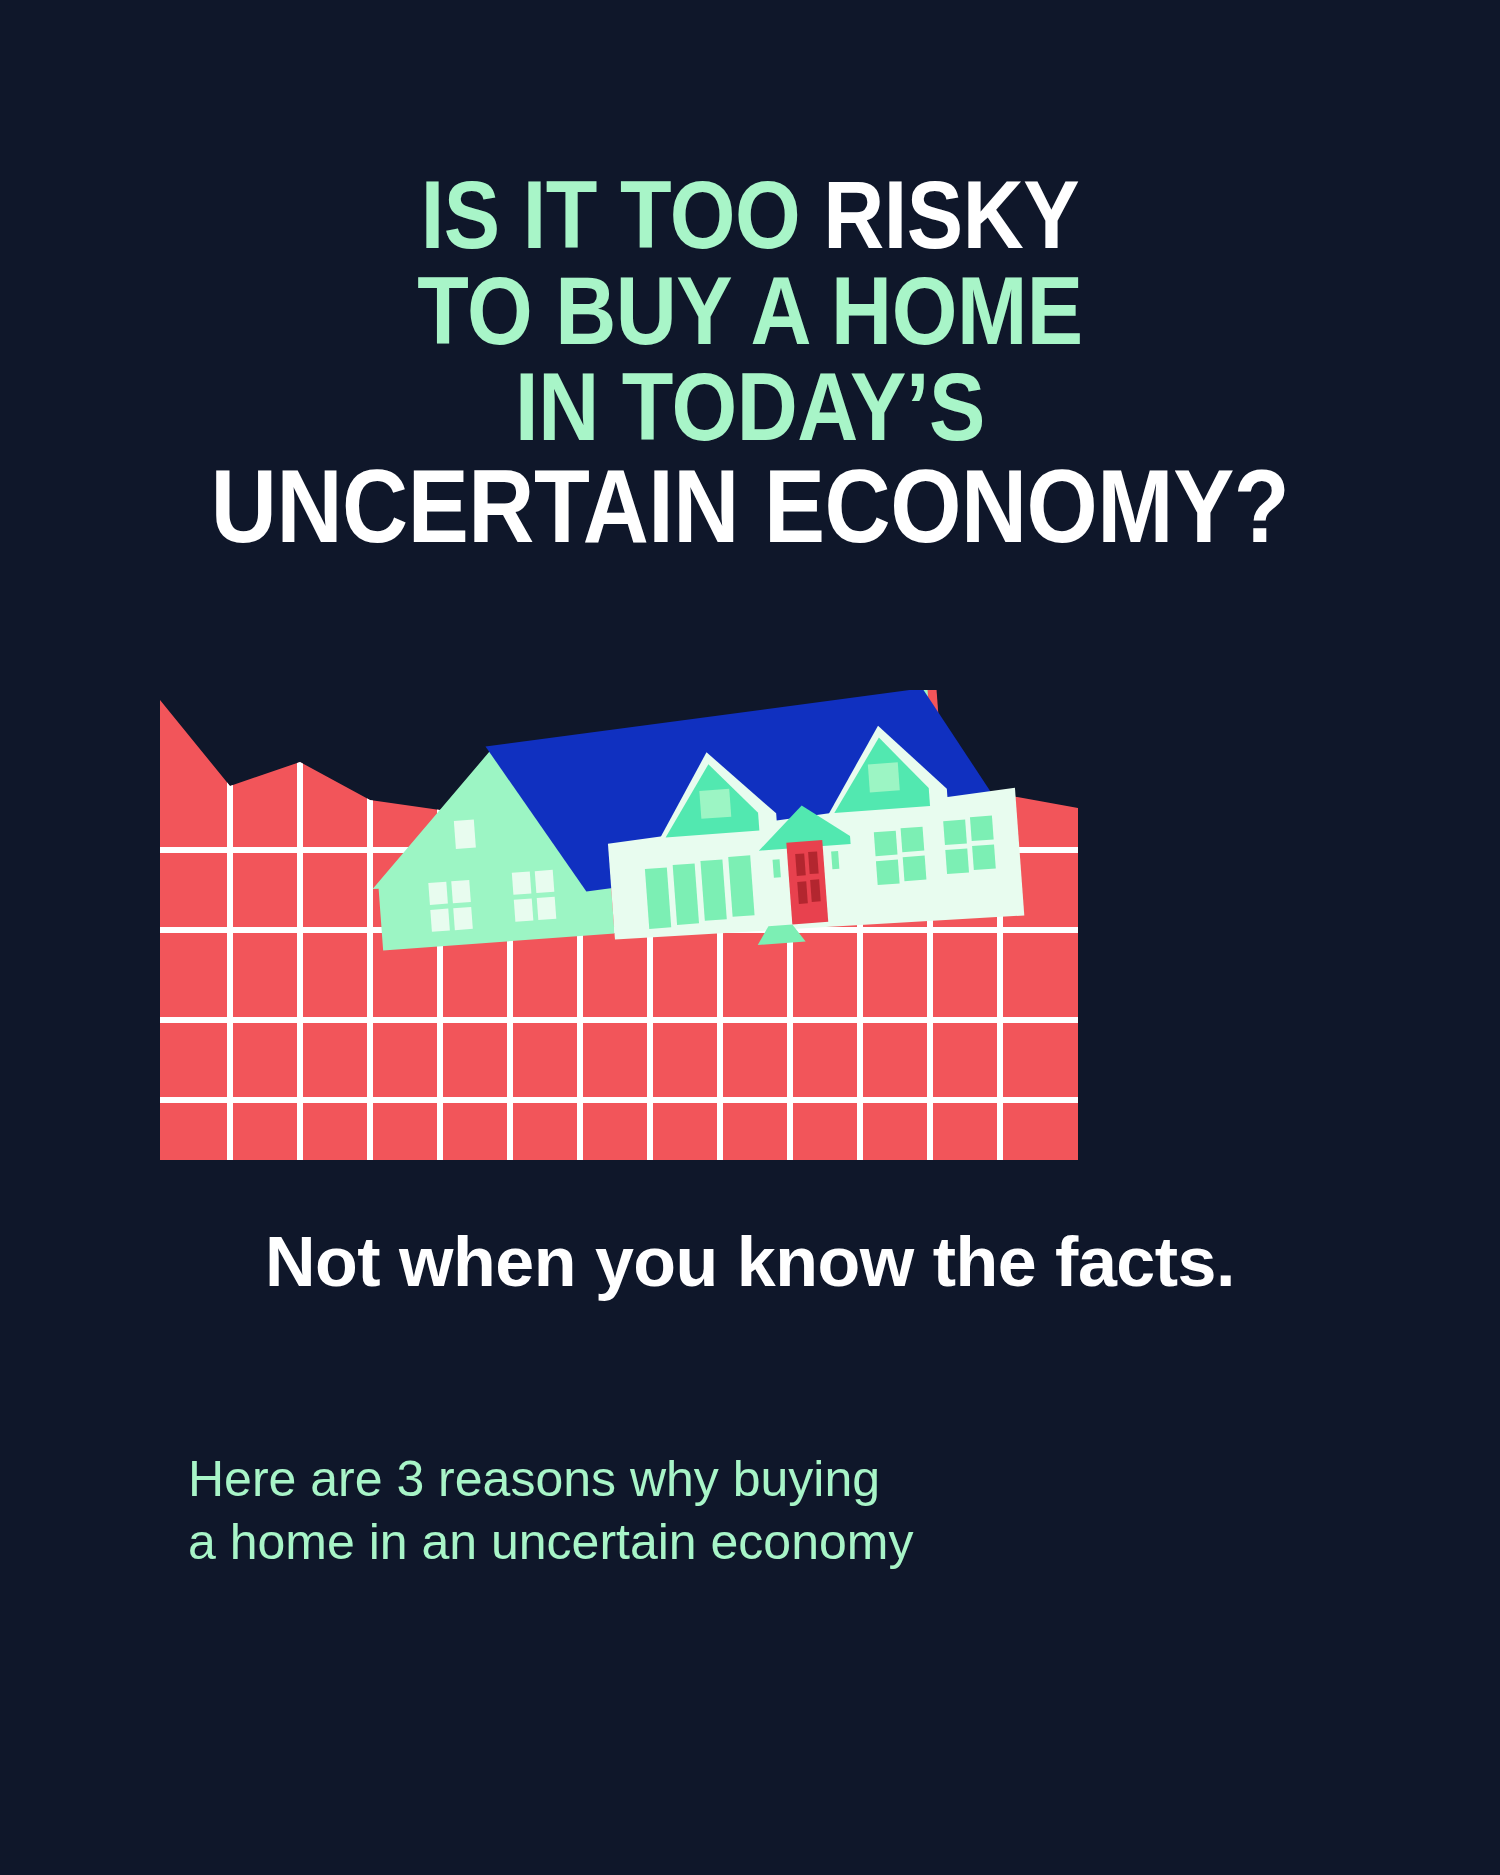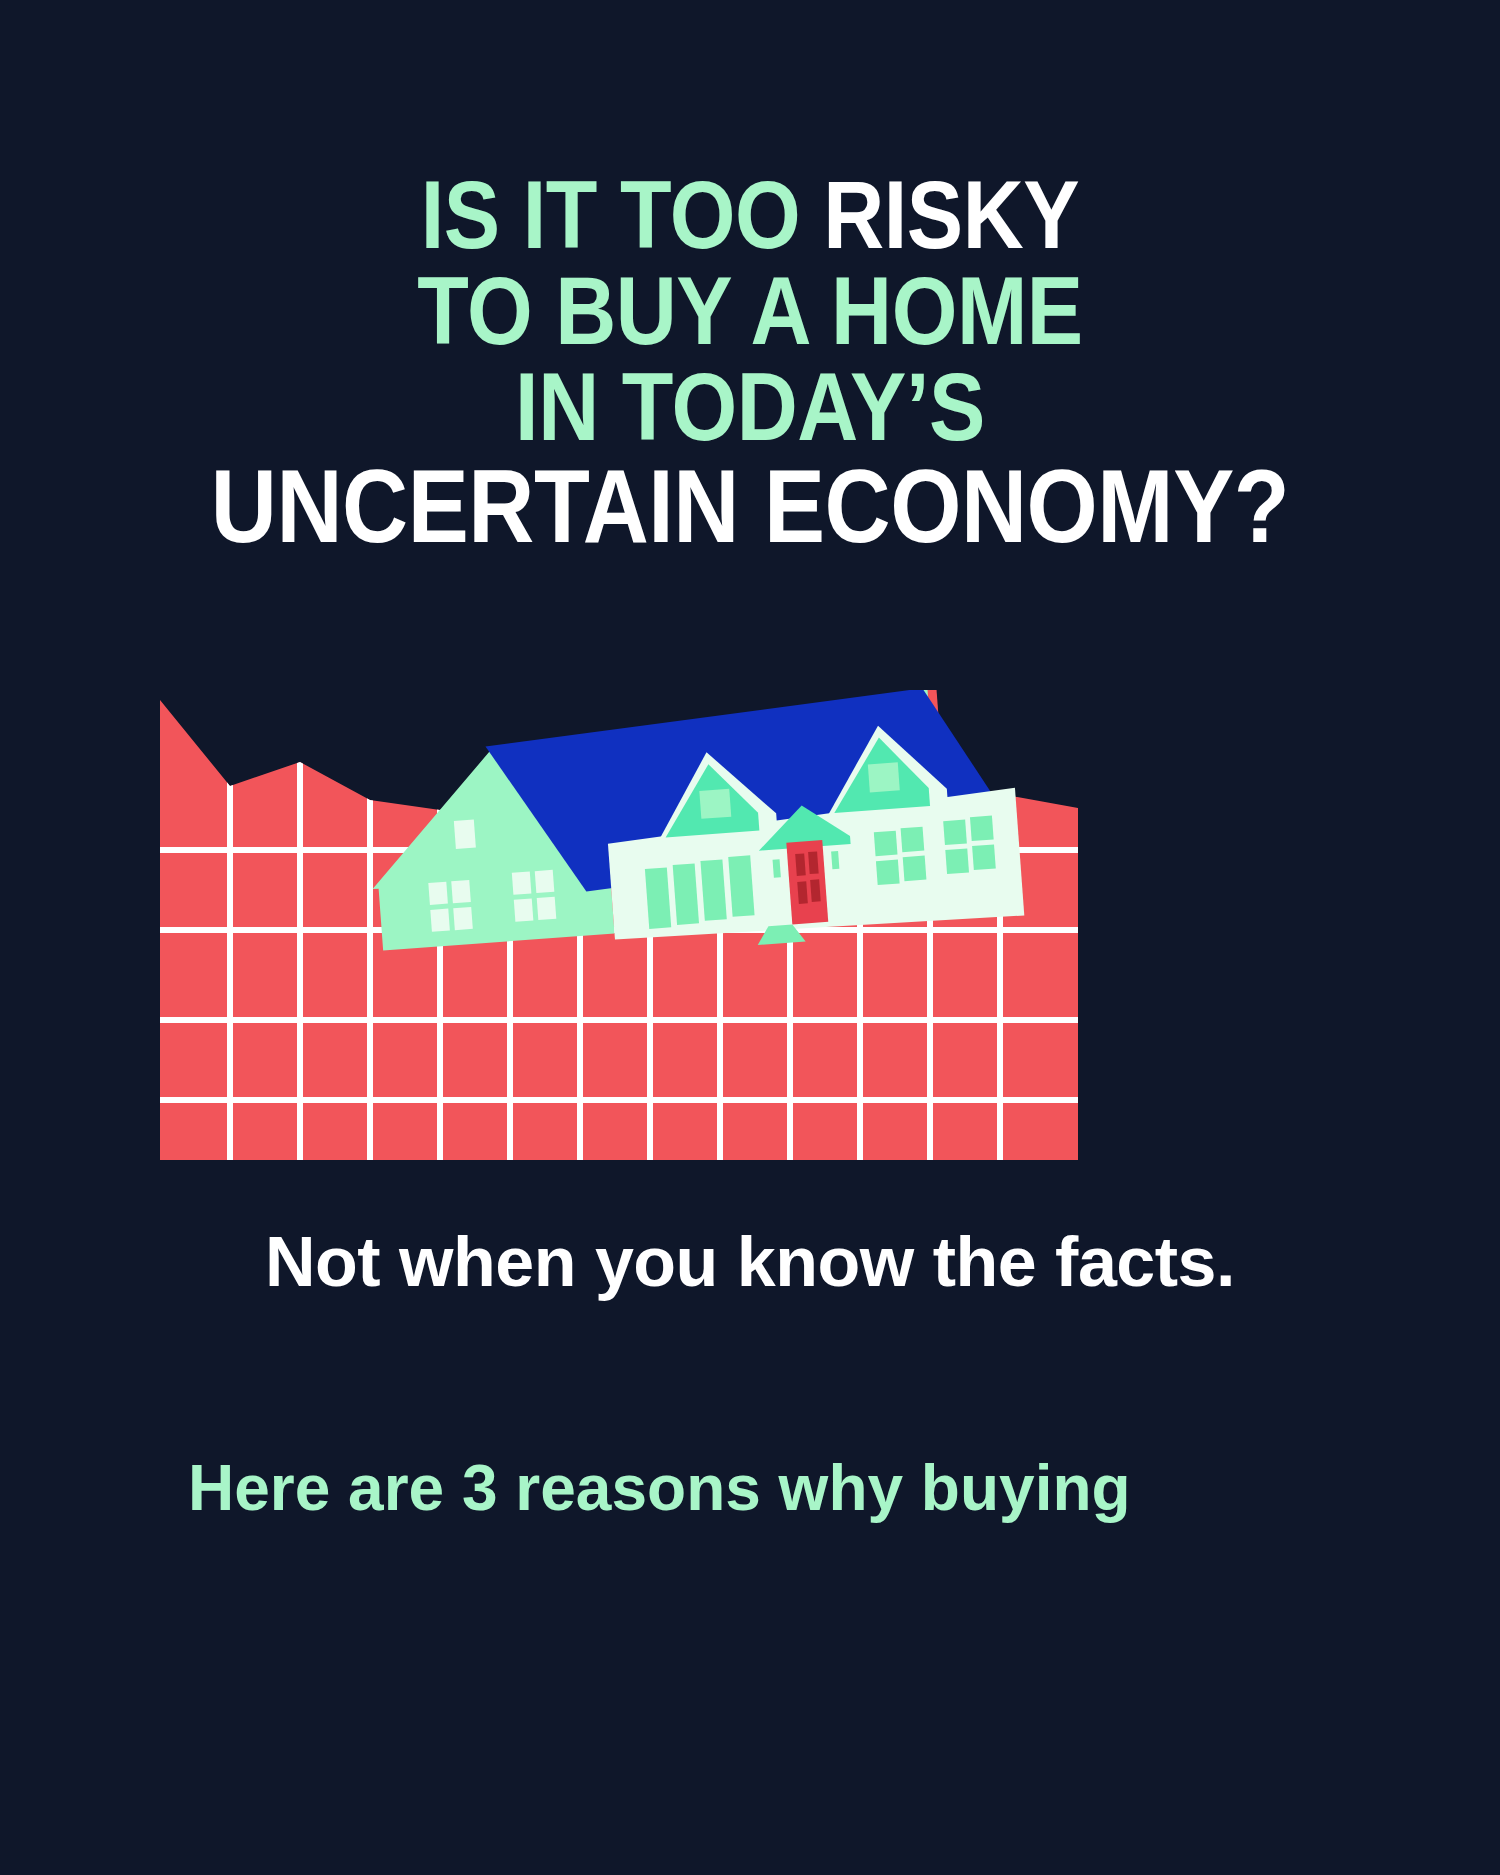--- a/index.html
+++ b/index.html
@@ -80,22 +80,22 @@
     white-space: nowrap;
   }
 
   
   .body-copy {
     position: absolute;
     left: 188px;
     top: 1448px;
     width: 1160px;
     color: #A8F5C8;
-    font-size: 64px;
-    font-weight: 700;
+    font-size: 50px;
+    font-weight: 400;
     line-height: 1.26;
     text-align: left;
   }
   .body-copy .bl { display: block; white-space: nowrap; }
 </style>
 </head>
 <body>
 
 <div class="poster">
 
@@ -217,15 +217,16 @@
 
         <path d="M624,244 L648,244 L660,262 L612,262 Z" fill="#7CEFB4"></path>
       </g>
     </svg>
   </div>
 
   <div class="tagline">Not when you know the facts.</div>
 
   <div class="body-copy">
     <span class="bl">Here are 3 reasons why buying</span>
+    <span class="bl">a home in an uncertain economy</span>
   </div>
 
 </div>
 
 </body></html>

